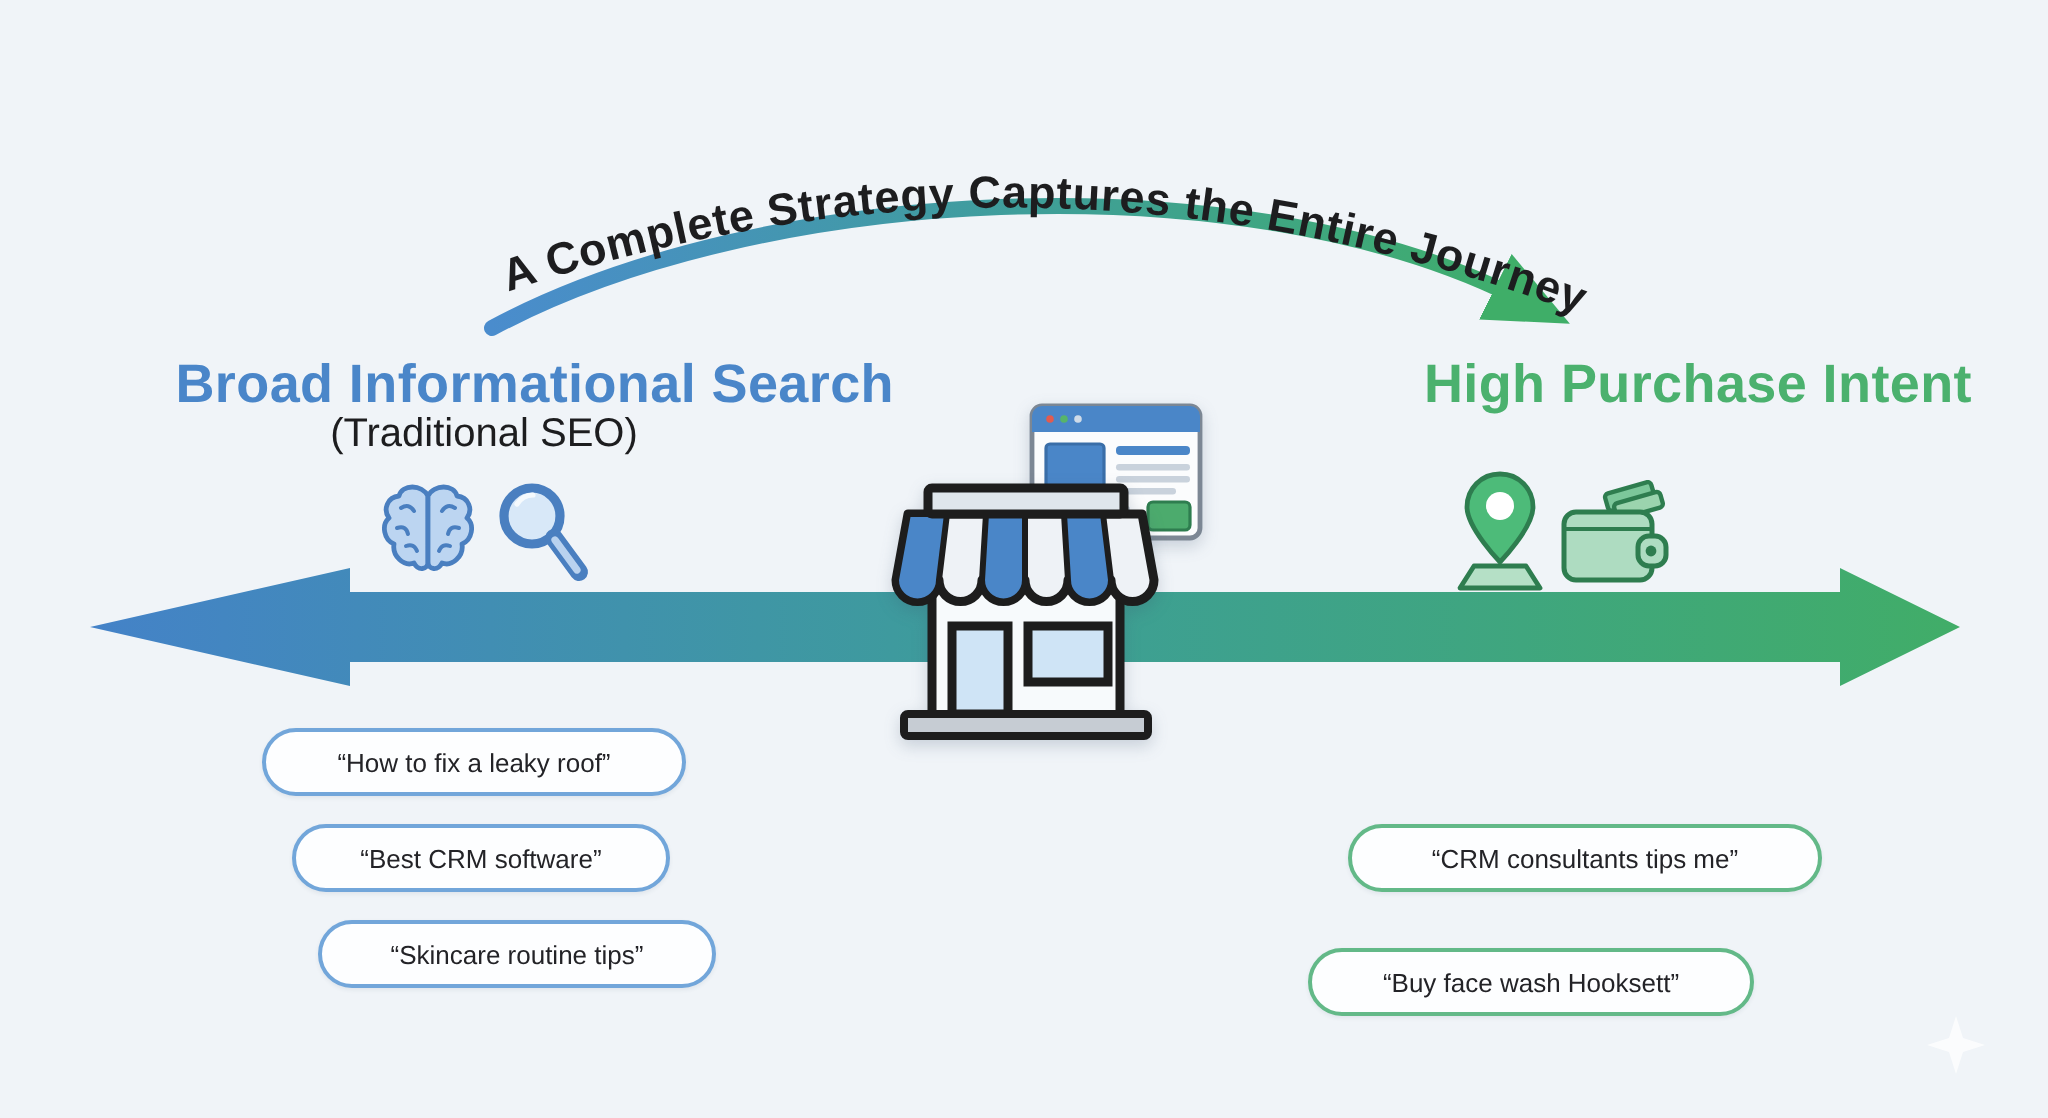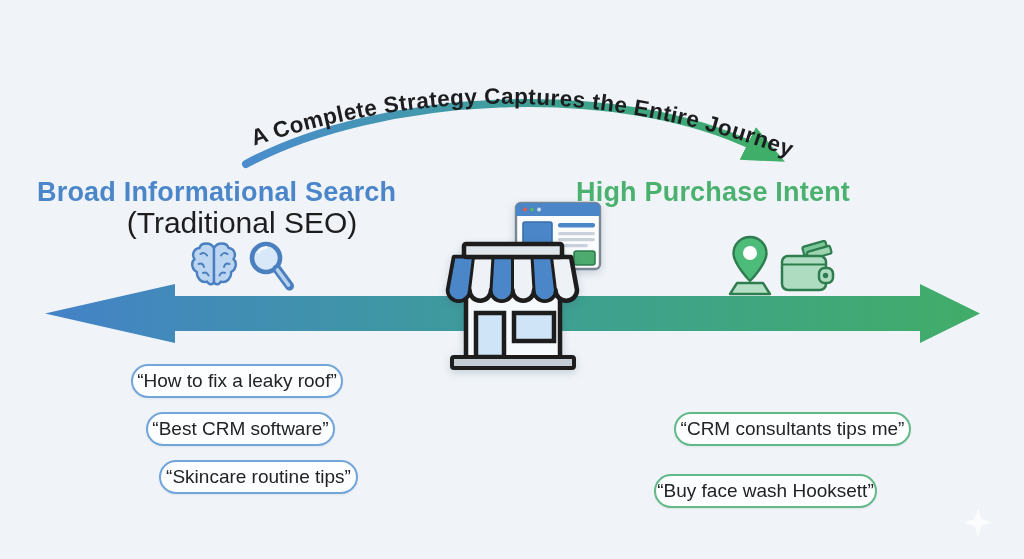--- a/index.html
+++ b/index.html
@@ -3,34 +3,34 @@
 <meta charset="utf-8">
 <style>
   html,body{margin:0;padding:0;}
   body{font-family:"Liberation Sans", sans-serif; background:#d8dde3;}
   .canvas{
     position:relative; width:1024px; height:559px; overflow:hidden;
     background:#f0f4f8;
   }
   .abs{position:absolute;}
   .heading{
-    position:absolute; text-align:left; font-weight:bold; font-size:27px;
+    position:absolute; text-align:right; font-weight:bold; font-size:27px;
     letter-spacing:0.2px; white-space:nowrap;
   }
   .subheading{
-    position:absolute; text-align:center; font-weight:400; font-size:30px;
+    position:absolute; text-align:center; font-weight:400; font-size:20px;
     color:#1d1d1f; white-space:nowrap;
   }
   .heading.blue{color:#4a86c9;}
   .heading.green{color:#4bb16e;}
   .pill{
     position:absolute; height:34px; box-sizing:border-box;
     background:#fdfeff; border:2px solid #72a6da; border-radius:18px;
     display:flex; align-items:center; justify-content:center;
-    font-size:19px; font-weight:500; color:#232327; white-space:nowrap;
+    font-size:13px; font-weight:500; color:#232327; white-space:nowrap;
     box-shadow:0 1px 2px rgba(40,60,90,.08);
   }
   .pill.green{border-color:#63b988;}
   svg{display:block;}
   .shadowed{filter:drop-shadow(0 3px 4px rgba(60,80,110,.22));}
 </style>
 </head>
 <body>
 
 <div class="canvas">

